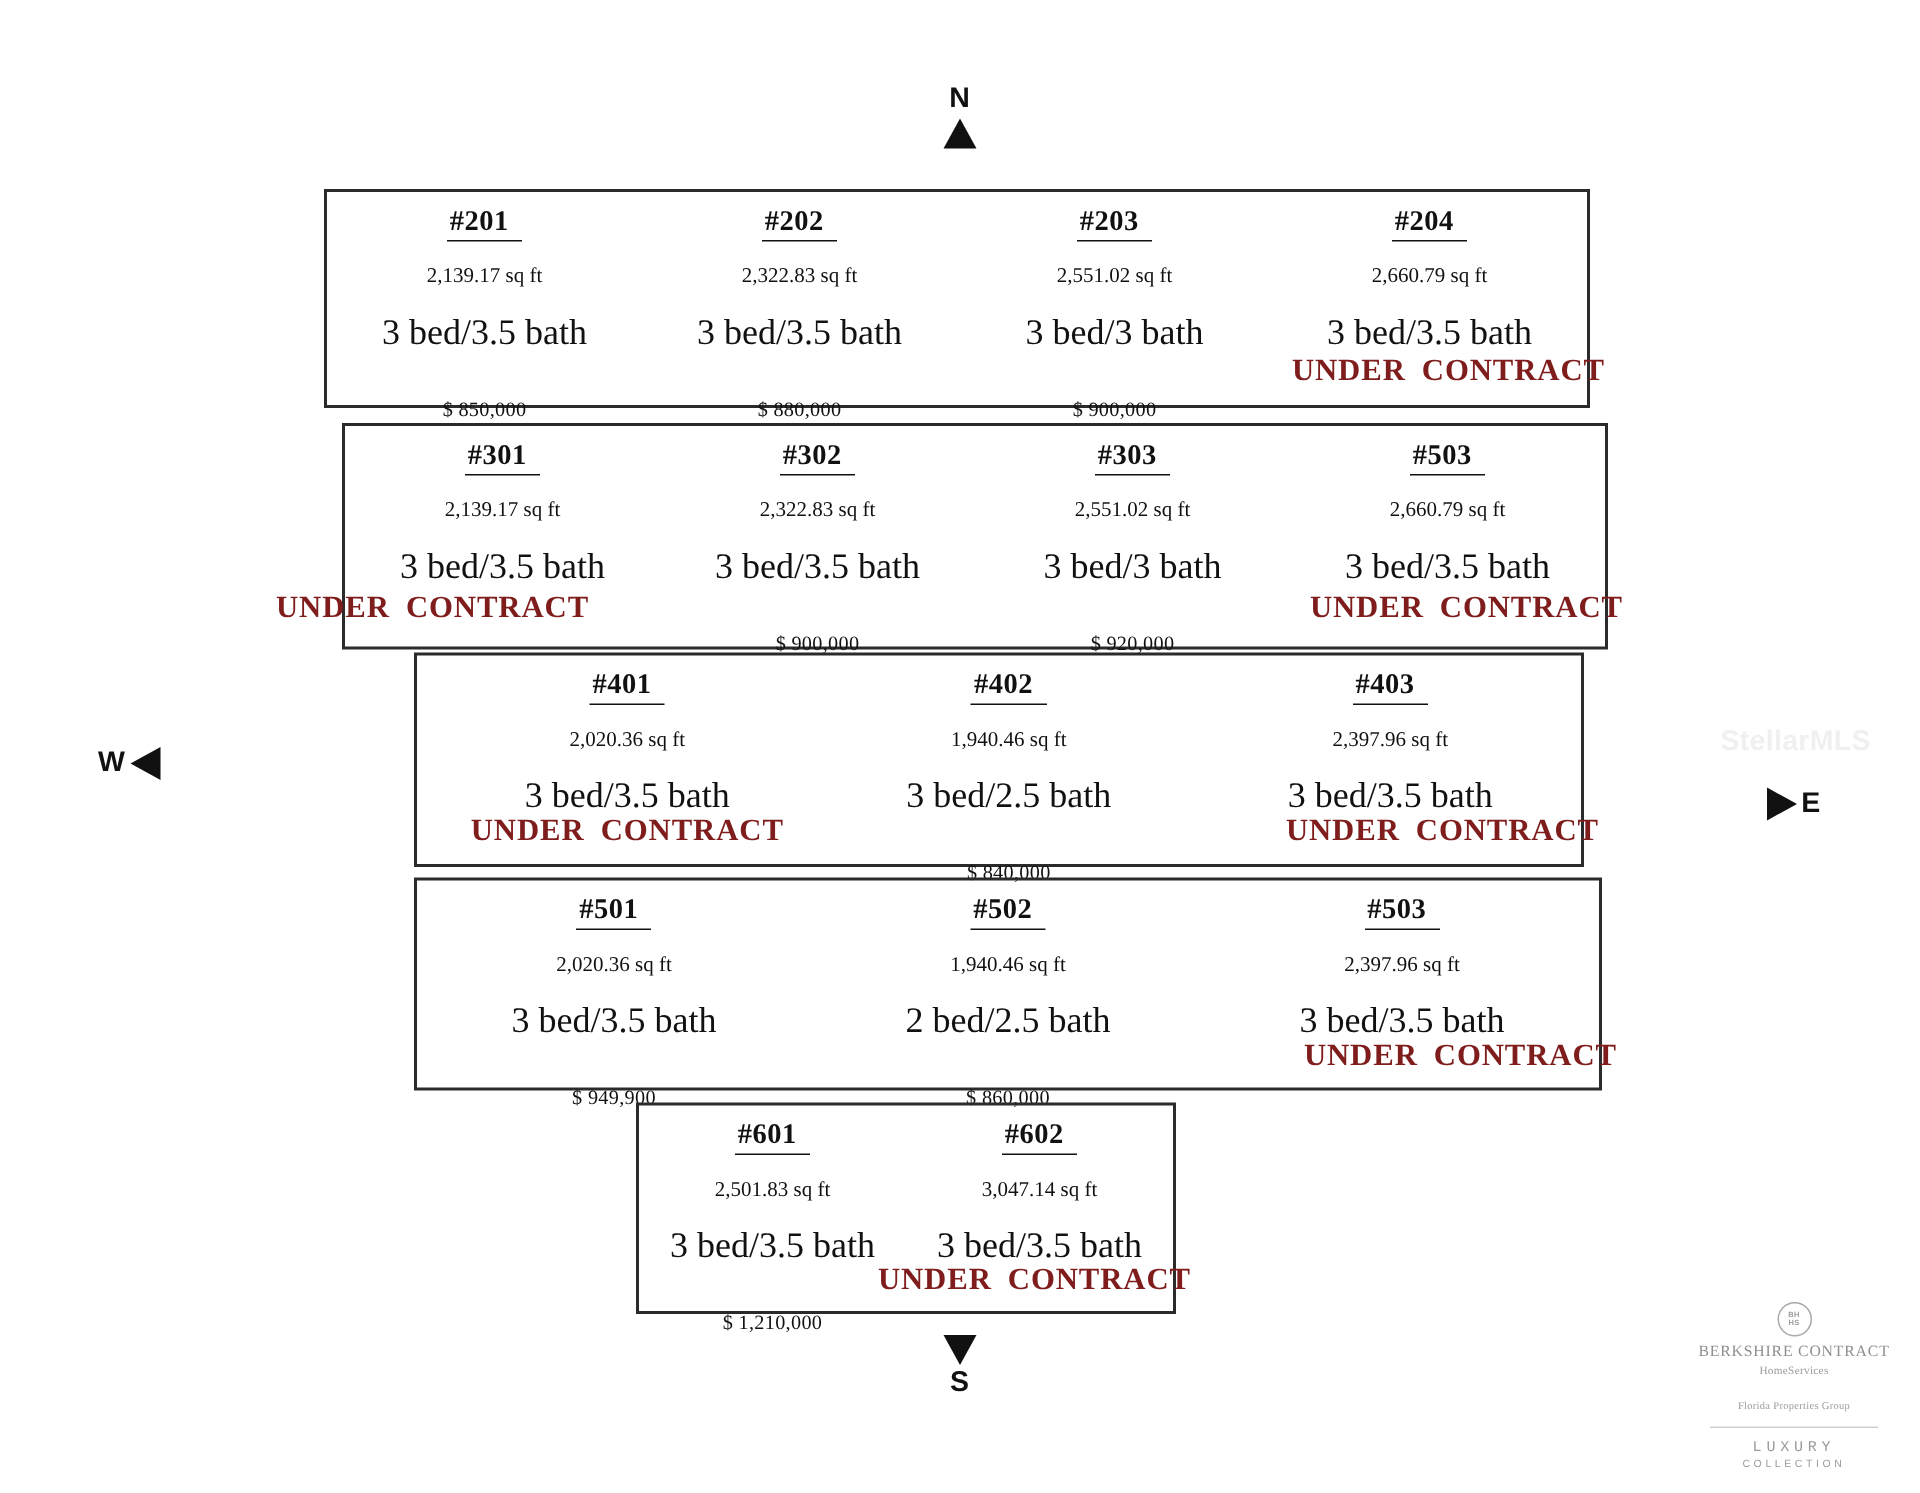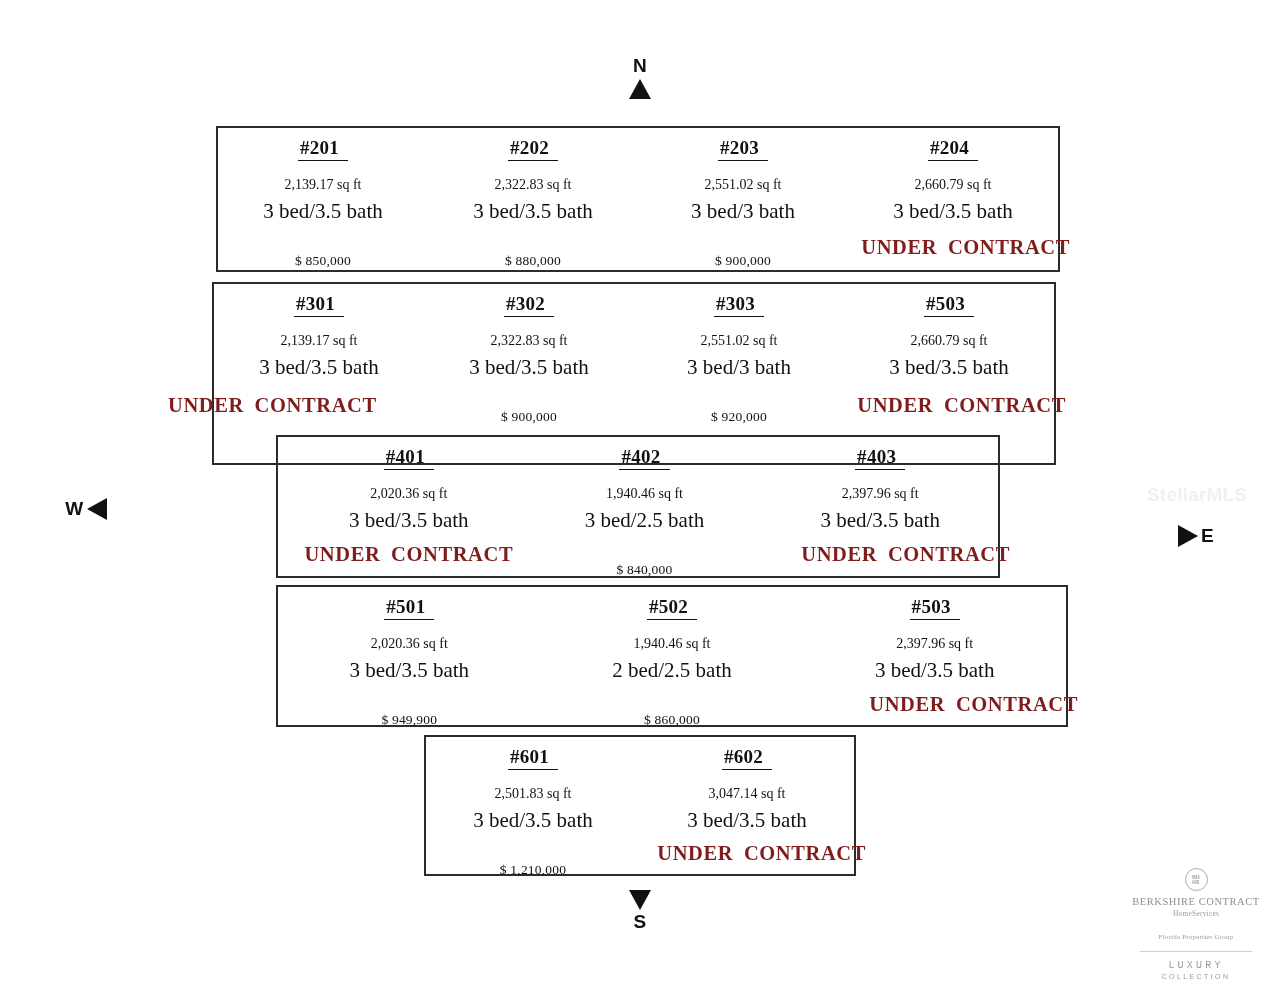--- a/index.html
+++ b/index.html
@@ -70,20 +70,21 @@
     position: absolute;
     border: 2px solid #2b2b2b;
     box-sizing: border-box;
     background: transparent;
   }
   .units {
     position: relative;
     width: 100%;
     height: 100%;
     display: flex;
+    justify-content: flex-end;
   }
   .unit {
     flex: 1 1 0;
     position: relative;
     display: flex;
     flex-direction: column;
     align-items: center;
     padding-top: 9px;
   }
   .unit-id {
@@ -94,22 +95,22 @@
     padding: 0 9px 1px 2px;
     line-height: 1.15;
     white-space: nowrap;
   }
   .unit-size {
     font-size: 14px;
     margin-top: 16px;
     white-space: nowrap;
   }
   .unit-beds {
-    font-size: 21px;
-    margin-top: 6px;
+    font-size: 24px;
+    margin-top: 16px;
     white-space: nowrap;
   }
   .unit-price {
     font-size: 13.5px;
     margin-top: 29px;
     letter-spacing: .2px;
     white-space: nowrap;
   }
   .unit-status {
     position: absolute;
@@ -264,21 +265,21 @@
       </div>
       <div class="unit">
         <div class="unit-id">#204</div>
         <div class="unit-size">2,660.79 sq ft</div>
         <div class="unit-beds">3 bed/3.5 bath</div>
         <div class="unit-status status-shift-right">UNDER  CONTRACT</div>
       </div>
     </div>
   </div>
 
-  <div class="floor floor3" id="floor-3" style="left:212px; top:282px; width:844px; height:183px;">
+  <div class="floor floor3" id="floor-3" style="left:228px; top:282px; width:844px; height:151px;">
     <div class="units">
       <div class="unit">
         <div class="unit-id">#301</div>
         <div class="unit-size">2,139.17 sq ft</div>
         <div class="unit-beds">3 bed/3.5 bath</div>
         <div class="unit-status status-shift-left">UNDER  CONTRACT</div>
       </div>
       <div class="unit">
         <div class="unit-id">#302</div>
         <div class="unit-size">2,322.83 sq ft</div>
@@ -293,21 +294,21 @@
       </div>
       <div class="unit">
         <div class="unit-id">#503</div>
         <div class="unit-size">2,660.79 sq ft</div>
         <div class="unit-beds">3 bed/3.5 bath</div>
         <div class="unit-status status-shift-right">UNDER  CONTRACT</div>
       </div>
     </div>
   </div>
 
-  <div class="floor floor4" id="floor-4" style="left:276px; top:435px; width:724px; height:143px;padding-left:13px;">
+  <div class="floor floor4" id="floor-4" style="left:276px; top:435px; width:780px; height:143px;padding-left:13px;">
     <div class="units">
       <div class="unit">
         <div class="unit-id">#401</div>
         <div class="unit-size">2,020.36 sq ft</div>
         <div class="unit-beds">3 bed/3.5 bath</div>
         <div class="unit-status">UNDER  CONTRACT</div>
       </div>
       <div class="unit">
         <div class="unit-id">#402</div>
         <div class="unit-size">1,940.46 sq ft</div>
@@ -339,21 +340,21 @@
       </div>
       <div class="unit">
         <div class="unit-id">#503</div>
         <div class="unit-size">2,397.96 sq ft</div>
         <div class="unit-beds">3 bed/3.5 bath</div>
         <div class="unit-status status-shift-right">UNDER  CONTRACT</div>
       </div>
     </div>
   </div>
 
-  <div class="floor floor6" id="floor-6" style="left:424px; top:735px; width:432px; height:141px;">
+  <div class="floor floor6" id="floor-6" style="left:424px; top:735px; width:360px; height:141px;">
     <div class="units">
       <div class="unit">
         <div class="unit-id">#601</div>
         <div class="unit-size">2,501.83 sq ft</div>
         <div class="unit-beds">3 bed/3.5 bath</div>
         <div class="unit-price">$ 1,210,000</div>
       </div>
       <div class="unit">
         <div class="unit-id">#602</div>
         <div class="unit-size">3,047.14 sq ft</div>

